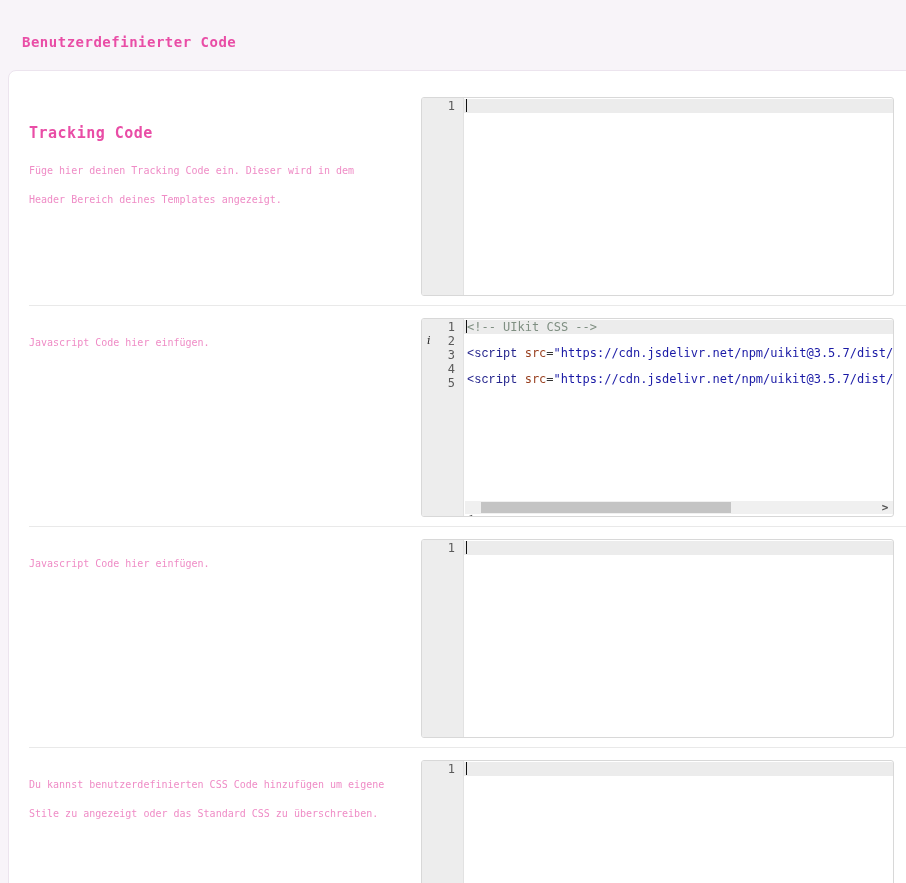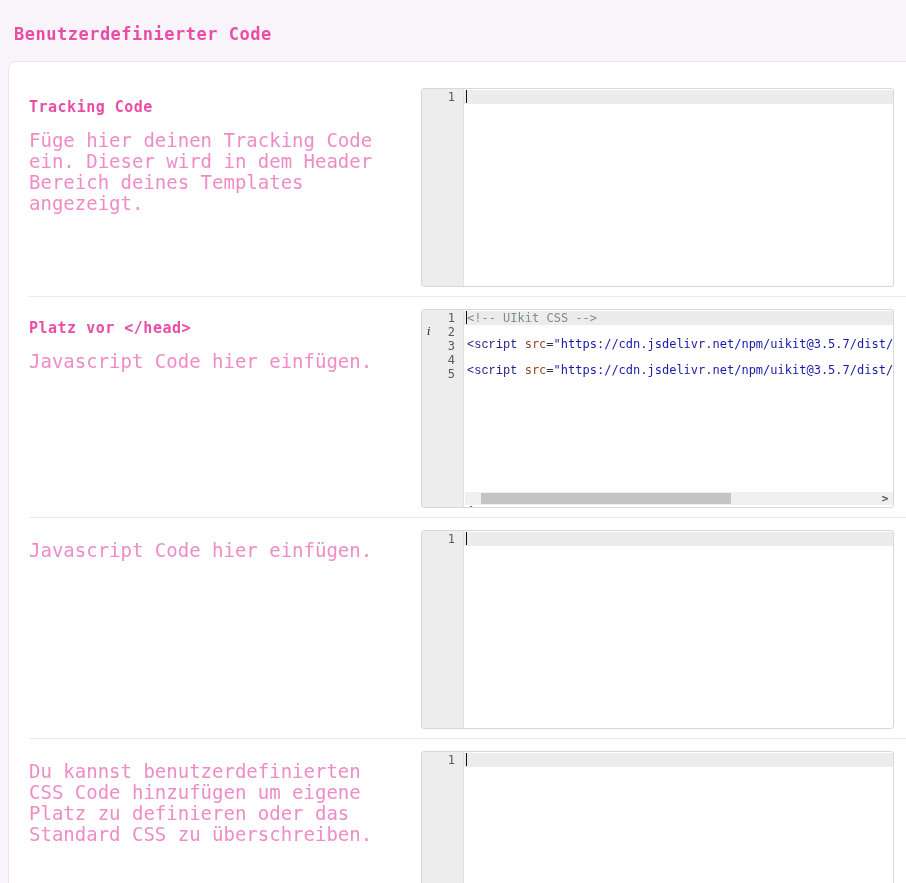--- a/index.html
+++ b/index.html
@@ -5,23 +5,23 @@
   html, body {
     margin: 0;
     padding: 0;
     width: 906px;
     height: 883px;
     overflow: hidden;
     background: var(--page-bg, #f8f4f9);
     font-family: "DejaVu Sans Mono", "Liberation Mono", monospace;
   }
   .page-title {
-    margin: 6px;
+    margin: 14px;
     padding: 14px 0 0 8px;
-    font-size: 17px;
+    font-size: 14px;
     line-height: 28px;
     font-weight: bold;
     color: var(--accent, #e94da6);
     letter-spacing: 0.5px;
   }
   .card {
     box-sizing: border-box;
     margin: 13px 0 0 8px;
     width: 912px;
     min-height: 900px;
@@ -31,30 +31,30 @@
     padding: 26px 0 0 20px;
   }
   .row { display: flex; height: 199px; }
   .row .left {
     box-sizing: border-box;
     width: 392px;
     flex: none;
     padding: 10px 30px 0 0;
   }
   .section-heading {
-    margin: 0 0 14px 0;
+    margin: 17px 0 14px 0;
     font-size: 15px;
     font-weight: bold;
     color: var(--accent, #e94da6);
     letter-spacing: 0.5px;
   }
   .section-desc {
     margin: 0;
-    font-size: 19px;
-    line-height: 21px;
+    font-size: 10px;
+    line-height: 29px;
     color: var(--desc, #ef8cc6);
   }
   .divider { height: 1px; background: #e9e9e9; margin: 9px 0 12px 0; }
 
   
   .editor {
     position: relative;
     width: 473px;
     height: 199px;
     flex: none;
@@ -147,21 +147,20 @@
         <div class="code">
           <div class="code-line"></div>
           <div class="caret" style="top: 0px;"></div>
         </div>
       </div>
   </div>
   <div class="divider"></div>
 
   <div class="row">
     <div class="left">
-      <h3 class="section-heading">Platz vor &lt;/head&gt;</h3>
       <p class="section-desc">Javascript Code hier einfügen.</p>
     </div>
     <div class="editor">
         <div class="active-strip"></div>
         <div class="gutter">
           <div class="gutter-row">1</div>
           <div class="gutter-row">2<span class="lint-marker">i</span></div>
           <div class="gutter-row">3</div>
           <div class="gutter-row">4</div>
           <div class="gutter-row">5</div>
@@ -195,21 +194,21 @@
         <div class="code">
           <div class="code-line"></div>
           <div class="caret" style="top: 0px;"></div>
         </div>
       </div>
   </div>
   <div class="divider"></div>
 
   <div class="row">
     <div class="left">
-      <p class="section-desc">Du kannst benutzerdefinierten CSS Code hinzufügen um eigene Platz zu definieren oder das Standard CSS zu überschreiben.</p>
+      <p class="section-desc">Du kannst benutzerdefinierten CSS Code hinzufügen um eigene Stile zu angezeigt oder das Standard CSS zu überschreiben.</p>
     </div>
     <div class="editor">
         <div class="active-strip"></div>
         <div class="gutter">
           <div class="gutter-row">1</div>
         </div>
         <div class="code">
           <div class="code-line"></div>
           <div class="caret" style="top: 0px;"></div>
         </div>

